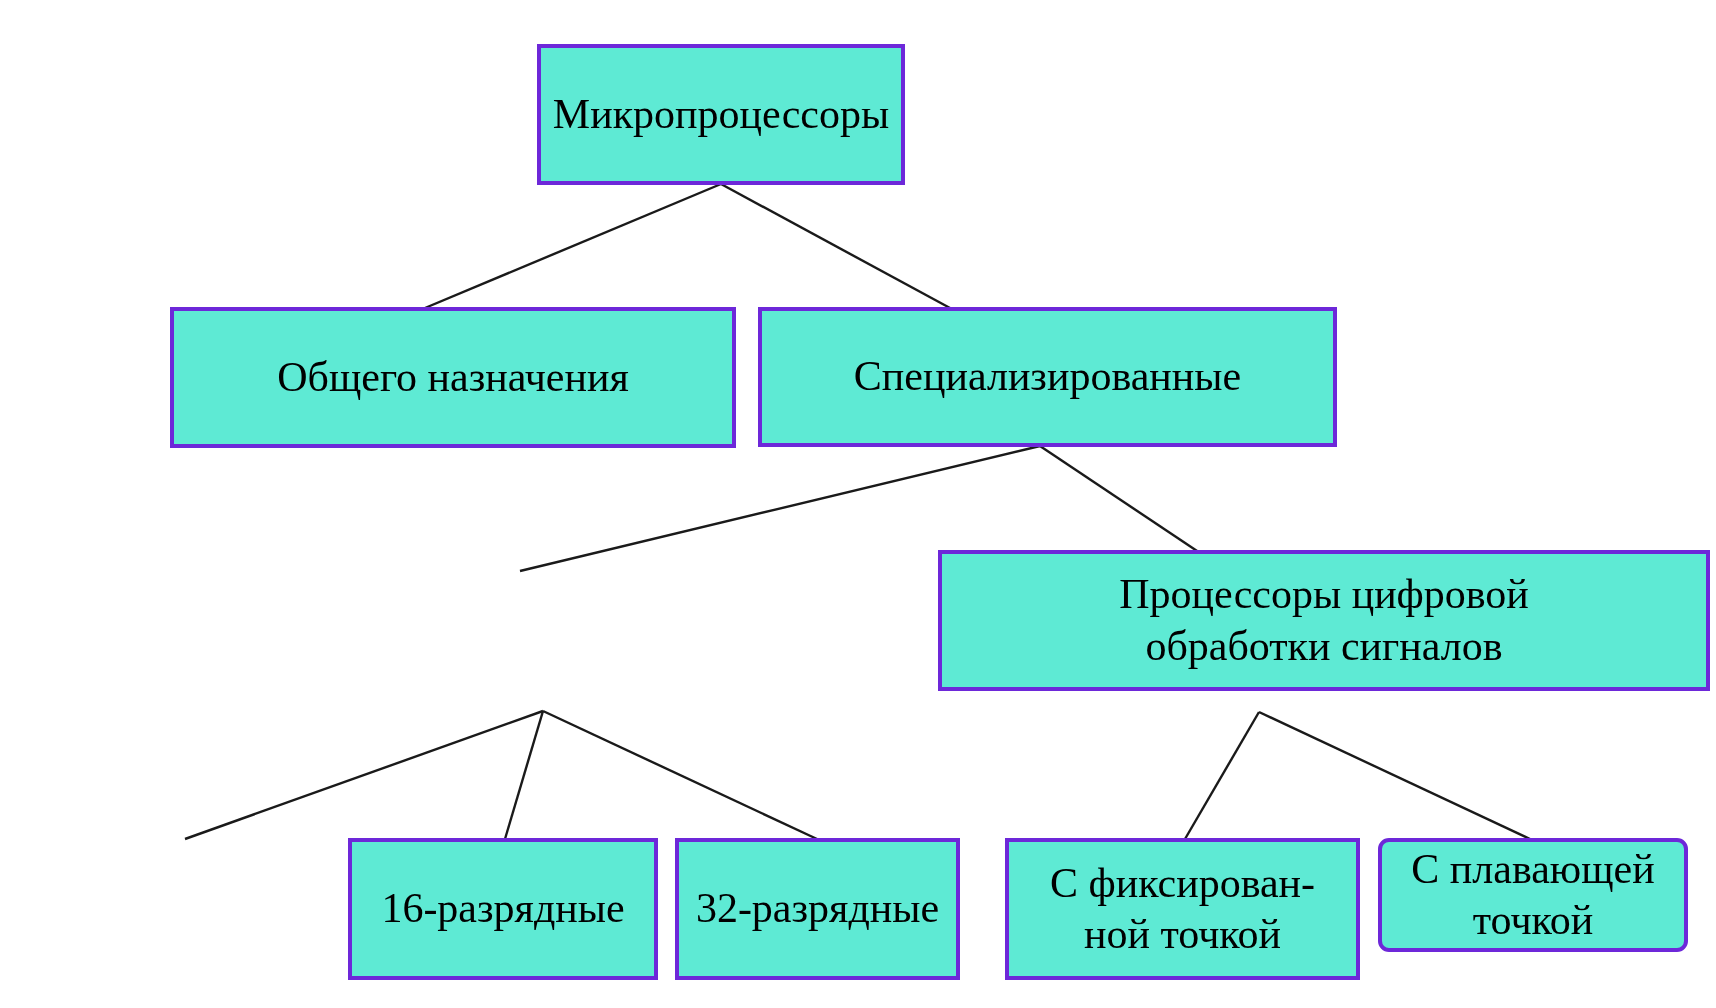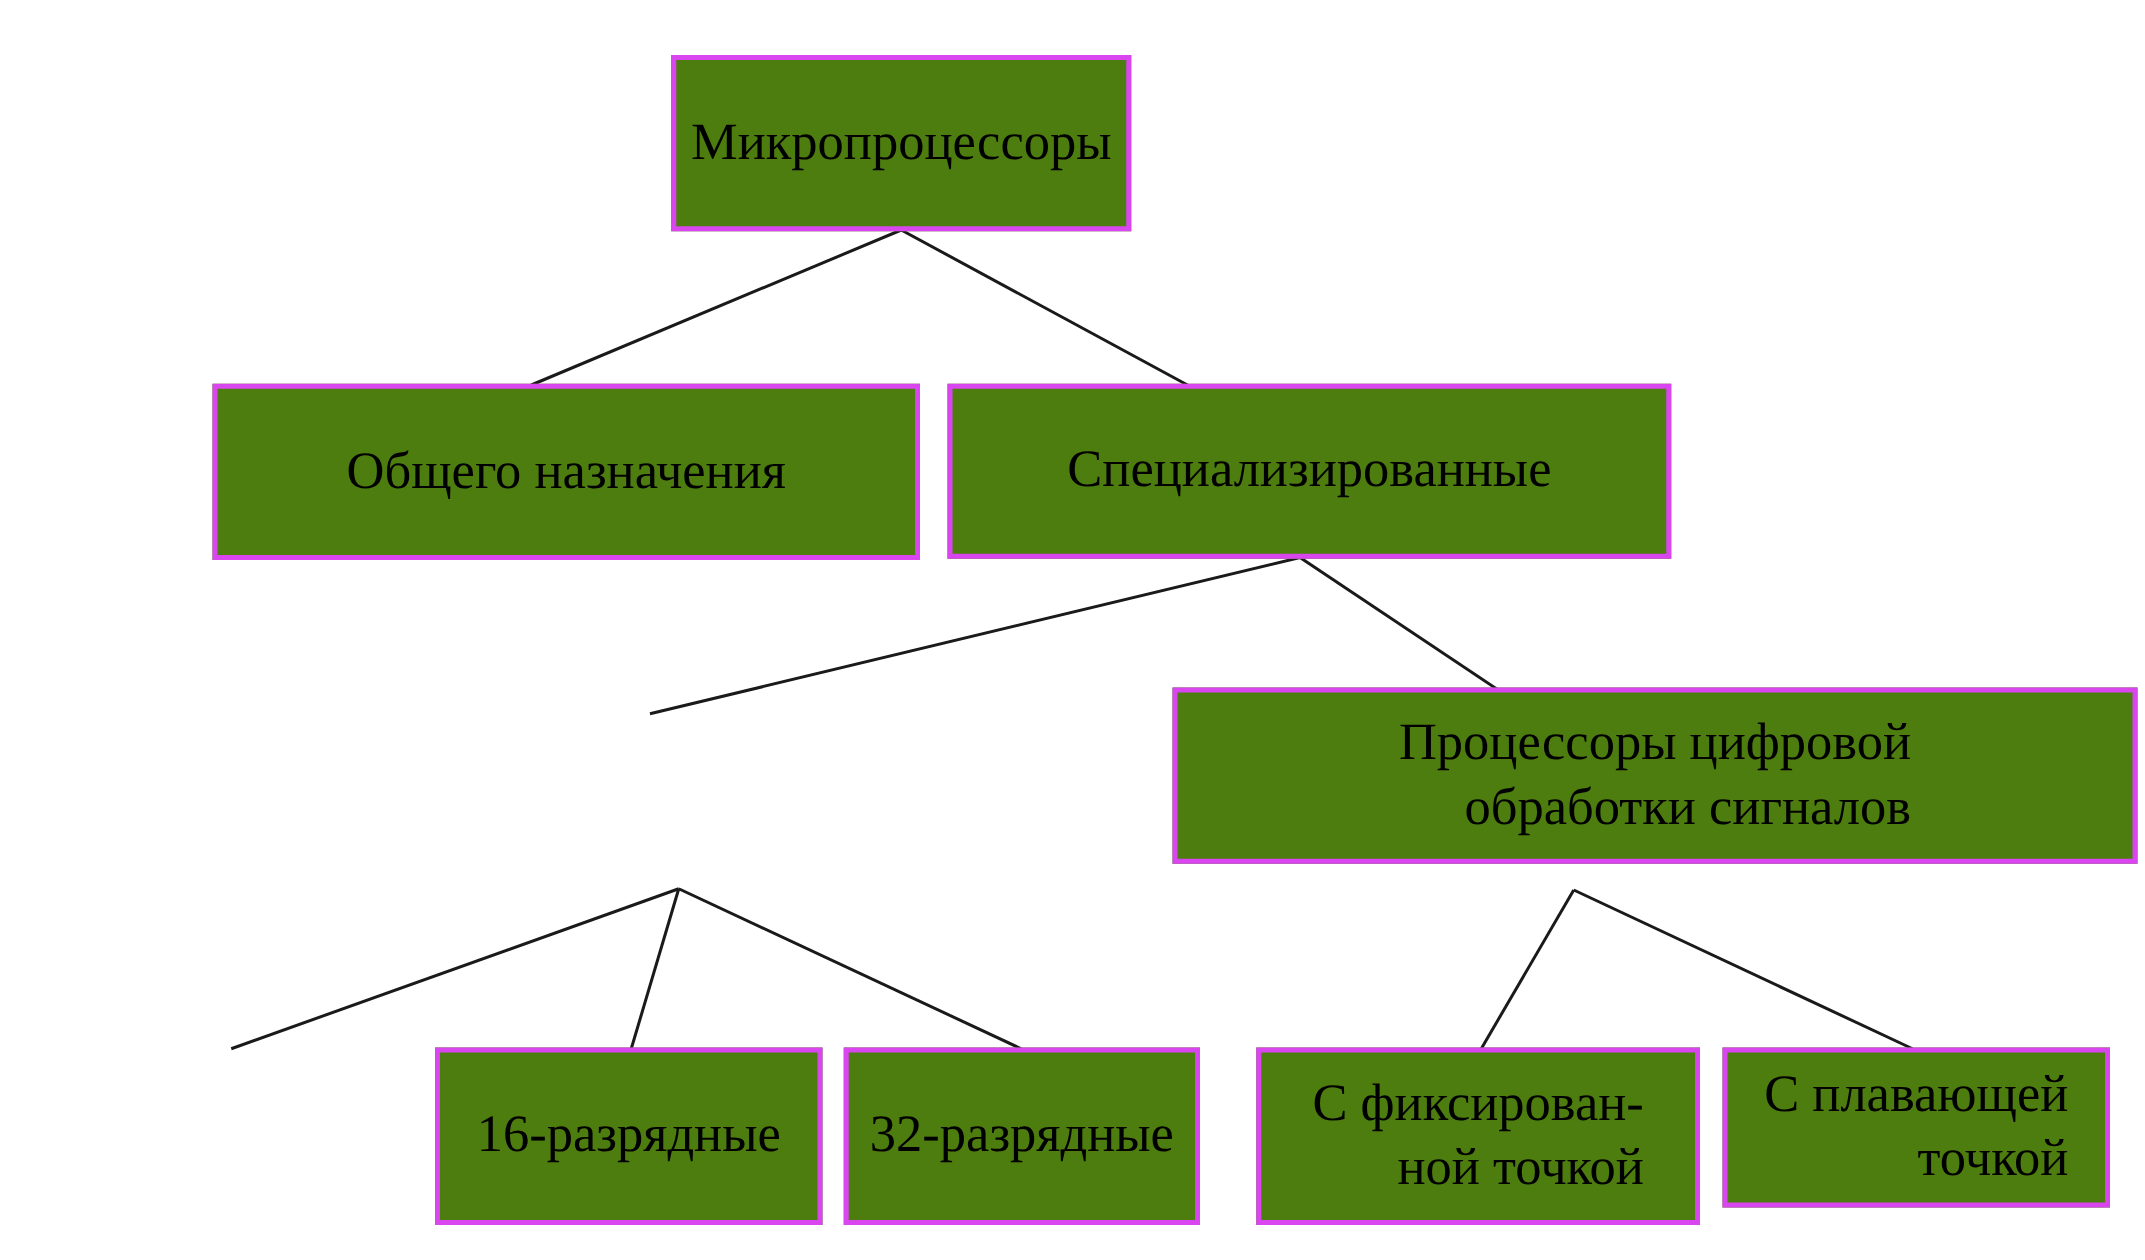--- a/index.html
+++ b/index.html
@@ -18,42 +18,42 @@
   #edges {
     position: absolute;
     left: 0;
     top: 0;
     width: 1716px;
     height: 1008px;
   }
   .node {
     position: absolute;
     box-sizing: border-box;
-    border: 4px solid #d946ef;
-    background: #4d7c0f;
+    border: 4px solid #6d28d9;
+    background: #5eead4;
     display: flex;
     align-items: center;
     justify-content: center;
-    text-align: right;
+    text-align: center;
     color: #000000;
     font-size: 42px;
     line-height: 1.22;
     white-space: pre-line;
   }
   
   .n-root        { left: 537px;  top: 44px;  width: 368px; height: 141px; }
   .n-general     { left: 142px;  top: 307px; width: 566px; height: 141px; margin-left: 28px; }
   .n-specialized { left: 758px;  top: 307px; width: 579px; height: 140px; }
   .n-mcu         { left: 268px;  top: 570px; width: 547px; height: 142px; }
   .n-dsp         { left: 938px;  top: 540px; width: 772px; height: 141px; margin-top: 10px; }
   .n-bit8        { left: 35px;   top: 838px; width: 298px; height: 142px; }
   .n-bit16       { left: 348px;  top: 838px; width: 310px; height: 142px; }
   .n-bit32       { left: 675px;  top: 838px; width: 285px; height: 142px; }
   .n-fixed       { left: 1005px; top: 838px; width: 355px; height: 142px; }
-  .n-floating    { left: 1378px; top: 838px; width: 310px; height: 128px; }
+  .n-floating    { left: 1378px; top: 838px; width: 310px; height: 114px; border-radius: 11px; }
 </style>
 </head>
 <body>
 
 <div id="canvas">
 
   <svg id="edges" viewBox="0 0 1716 1008" xmlns="http://www.w3.org/2000/svg">
     <g stroke="#1a1a1a" stroke-width="2.4" fill="none">
       <line x1="721" y1="184" x2="425" y2="308"></line>
       <line x1="721" y1="184" x2="950" y2="308"></line>

